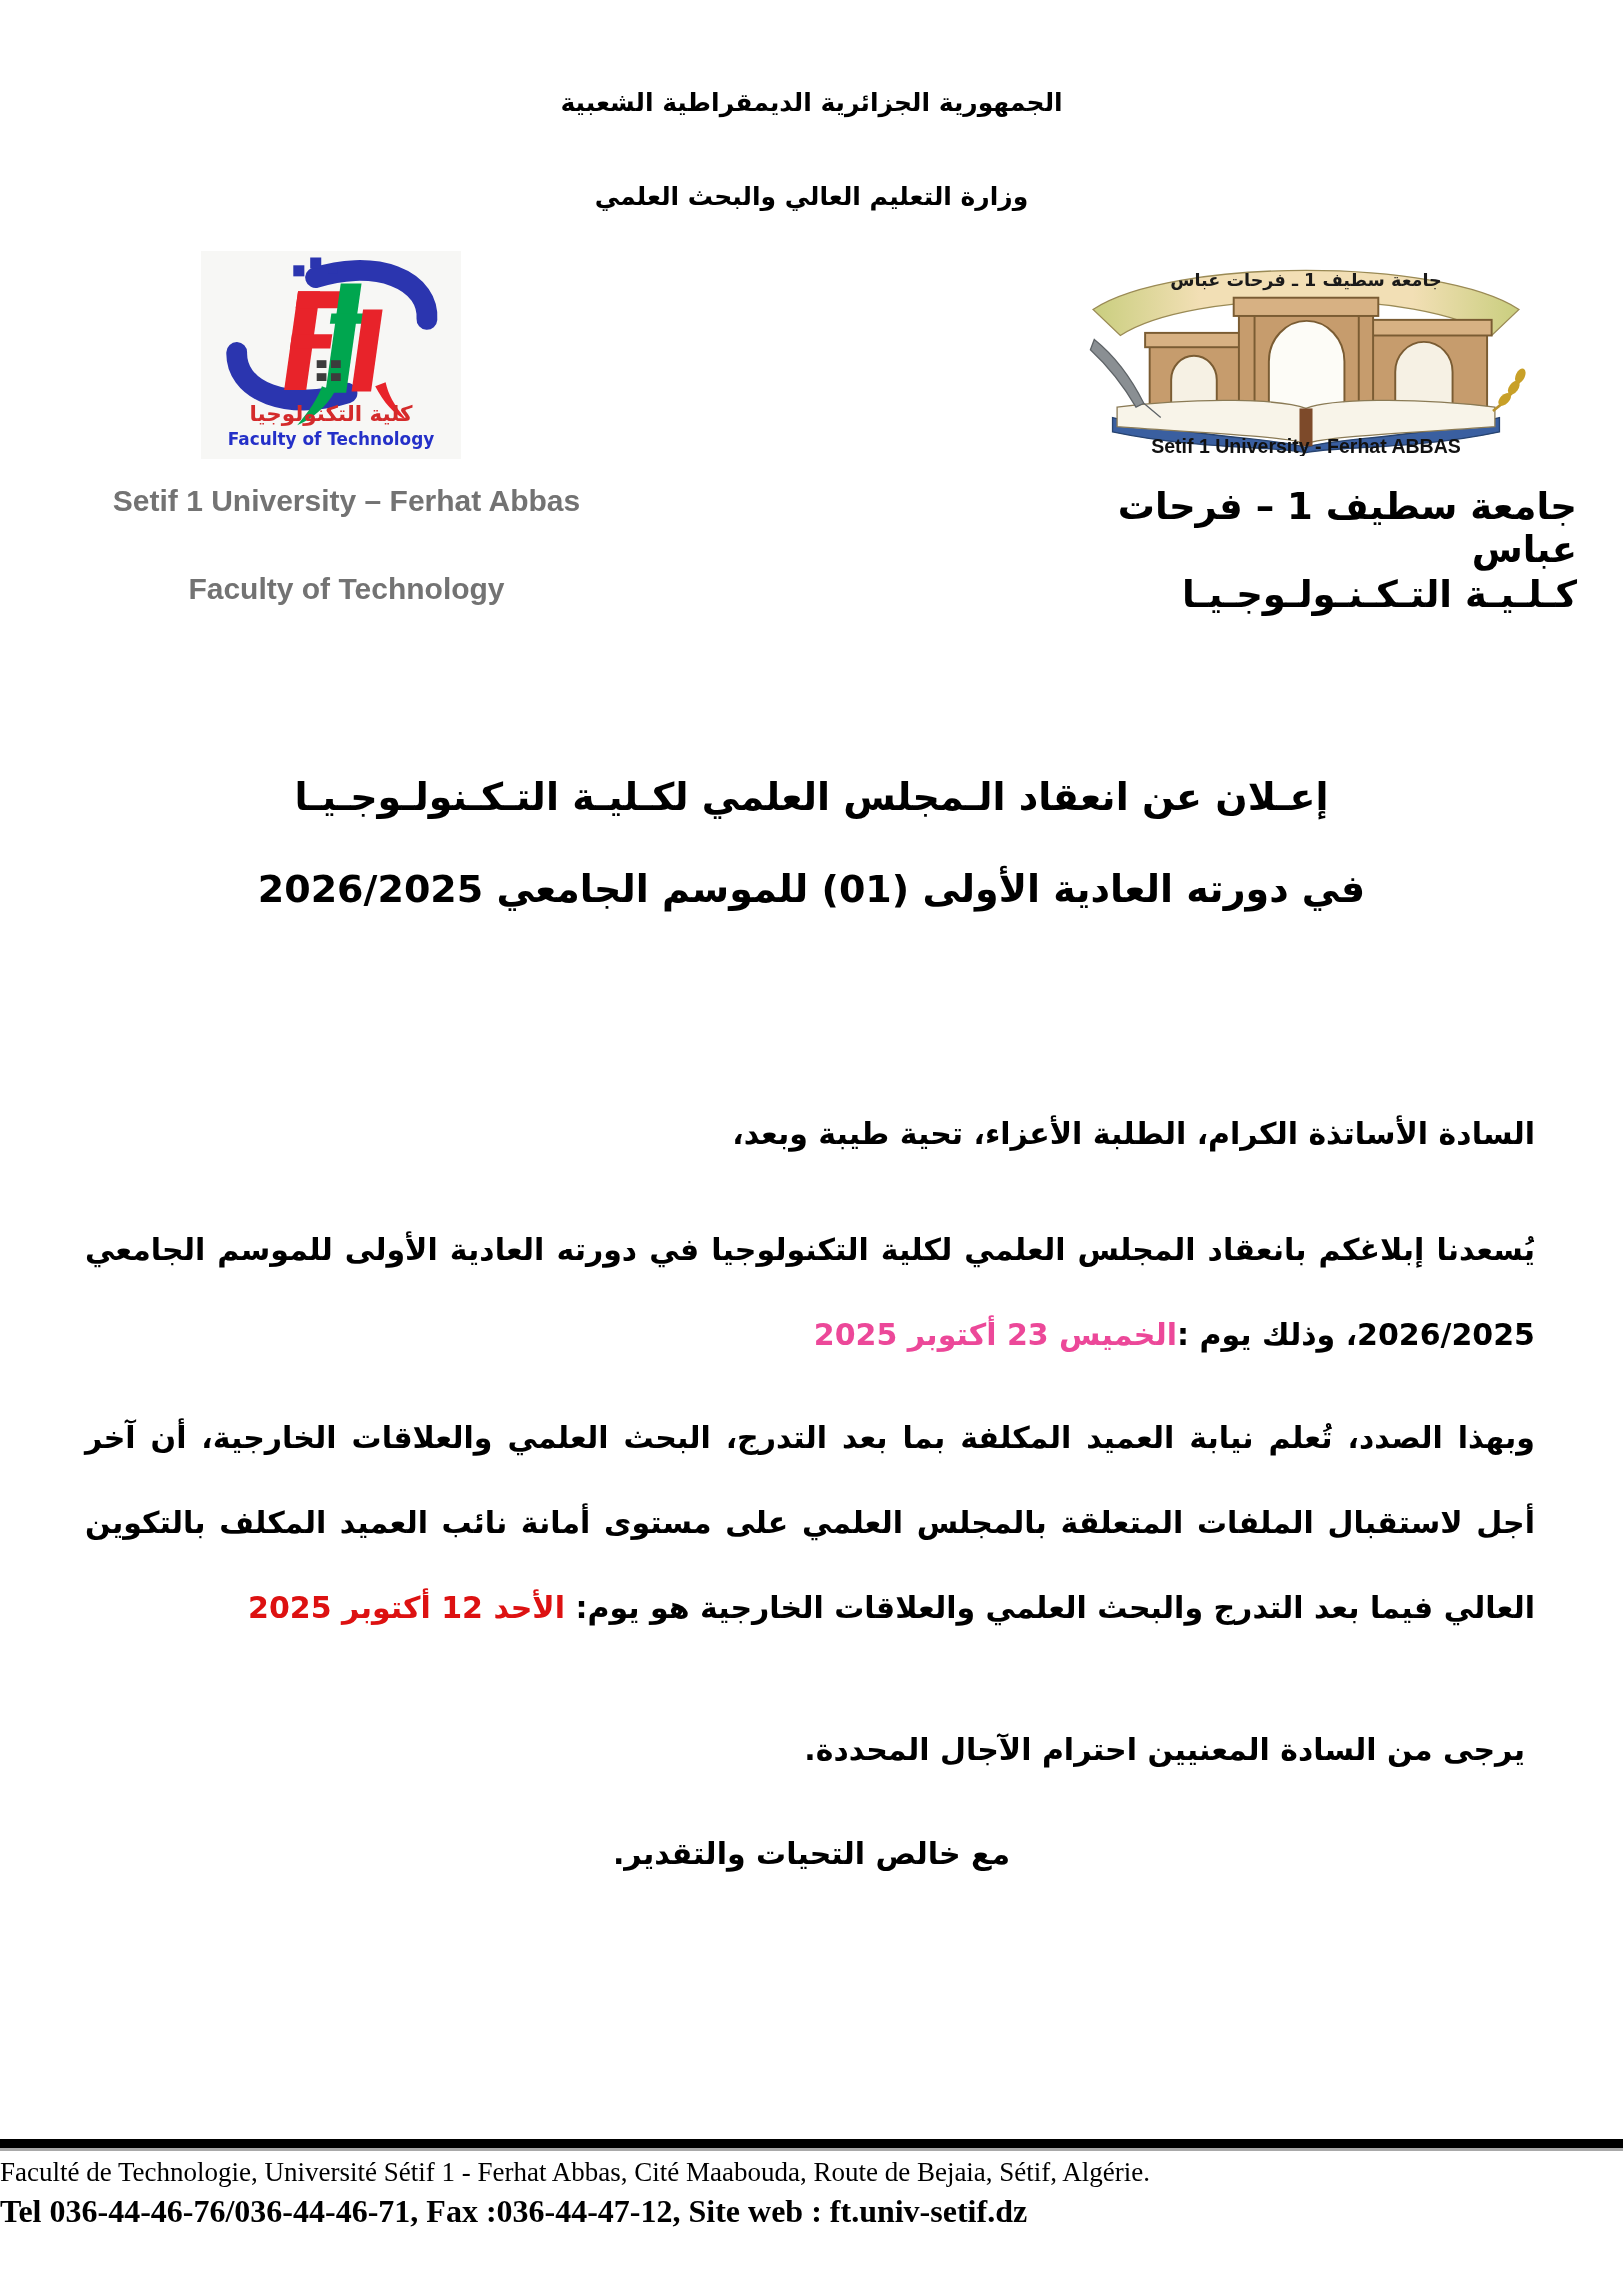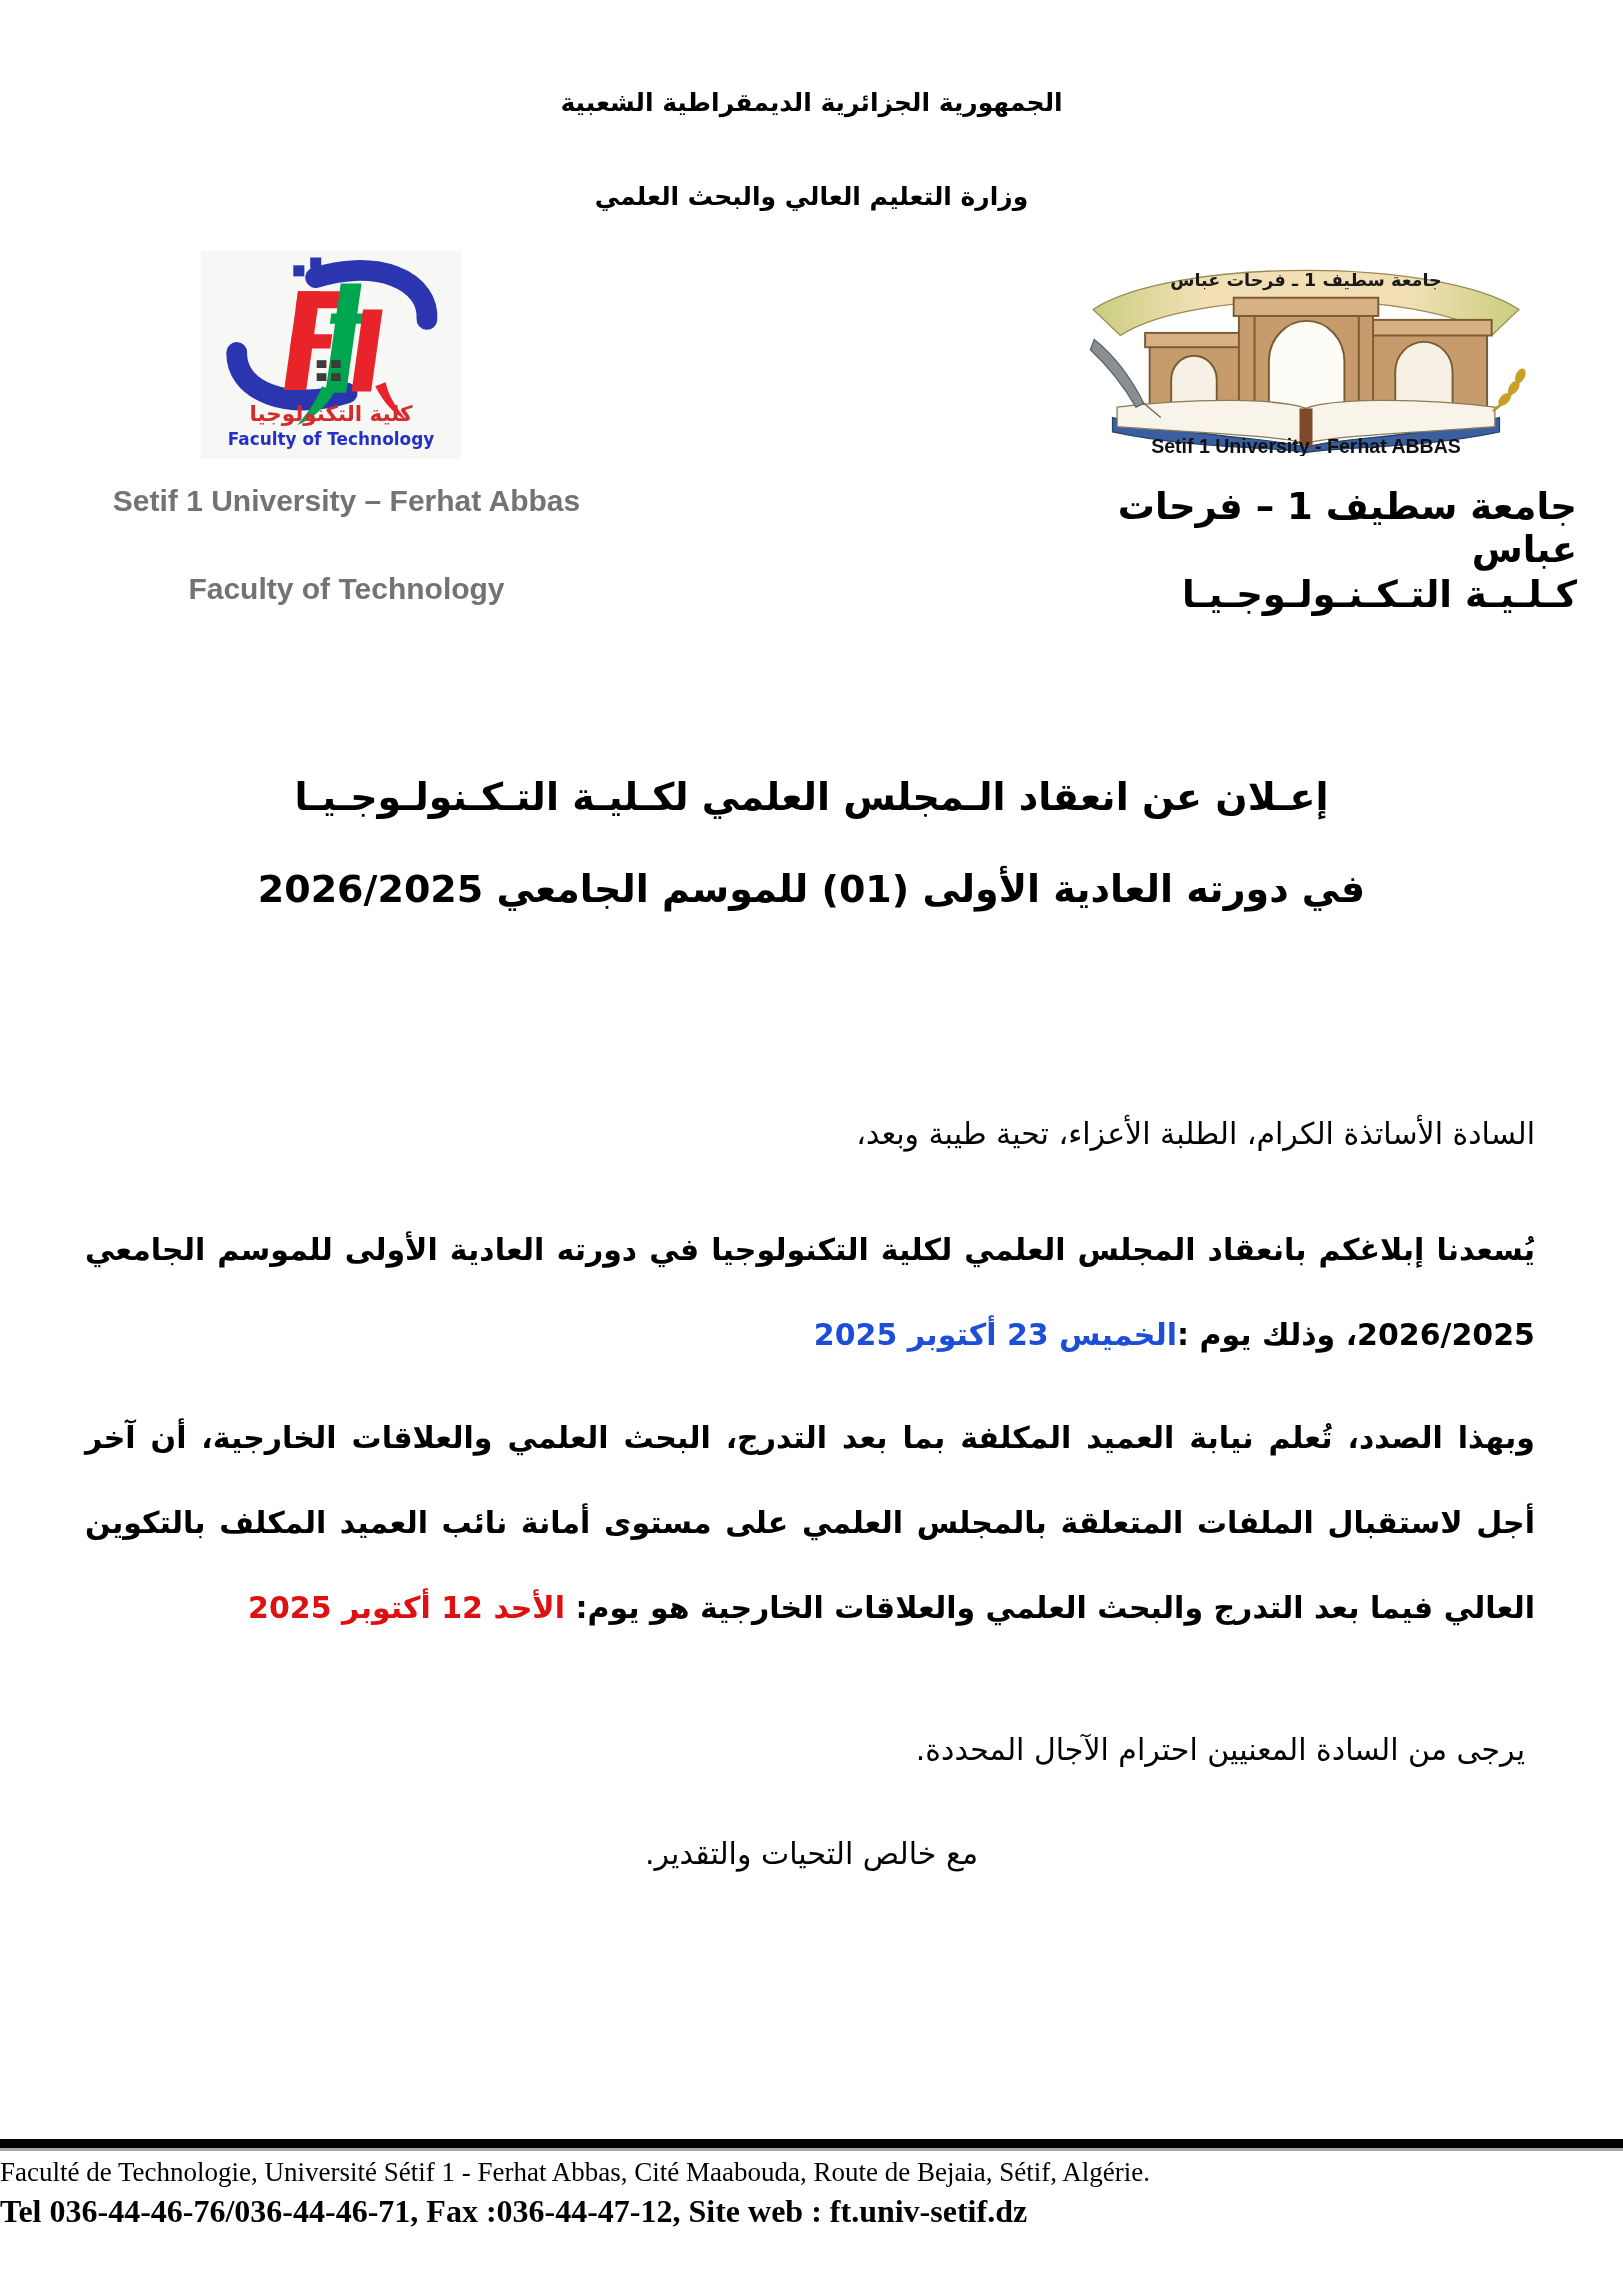--- a/index.html
+++ b/index.html
@@ -11,21 +11,21 @@
     font-family:"DejaVu Sans",sans-serif;
   }
   .abs{position:absolute;}
   .ar{direction:rtl;font-family:"DejaVu Sans",sans-serif;}
   .center{text-align:center;}
   .hdr{font-weight:700;font-size:25px;color:#000;width:100%;left:0;}
   .blockname-en{font-family:"Liberation Sans","DejaVu Sans",sans-serif;font-weight:700;font-size:30px;color:#737373;text-align:center;}
   .blockname-ar{font-weight:700;font-size:37px;color:#000;}
   .title-line{font-weight:700;font-size:38px;color:#000;width:100%;left:0;text-align:center;}
   .body-par{font-weight:700;font-size:30px;color:#000;line-height:85px;text-align:justify;}
-  .body-line{font-weight:400;font-size:30px;color:#000;}
+  .body-line{font-weight:700;font-size:30px;color:#000;}
   .red-text{color:#DD1111;}
   .footer-bar{left:0;width:1623px;height:8.5px;background:#000;}
   .footer-shadow{left:0;width:1623px;height:2.6px;background:#a8a8a8;}
   .footer-text{font-family:"Liberation Serif","DejaVu Serif",serif;font-size:27px;color:#000;width:100%;left:0;}
   .footer-text.bold{font-weight:700;font-size:32px;}
   svg text{font-family:"DejaVu Sans",sans-serif;}
 </style>
 </head>
 <body>
 
@@ -141,21 +141,21 @@
   <div class="abs blockname-en" style="left:62px;top:572px;width:569px;">Faculty of Technology</div>
 
   <div class="abs blockname-ar ar" style="left:1021px;top:485px;width:556px;">جامعة سطيف 1 – فرحات عباس</div>
   <div class="abs blockname-ar ar" style="left:1021px;top:573px;width:556px;">كـلـيـة التـكـنـولـوجـيـا</div>
 
   <div class="abs title-line ar" style="top:775px;">إعـلان عن انعقاد الـمجلس العلمي لكـليـة التـكـنولـوجـيـا</div>
   <div class="abs title-line ar" style="top:867px;">في دورته العادية الأولى (01) للموسم الجامعي 2026/2025</div>
 
   <div class="abs body-line ar" style="right:88px;top:1116px;">السادة الأساتذة الكرام، الطلبة الأعزاء، تحية طيبة وبعد،</div>
 
-  <p class="abs body-par ar" style="left:85px;top:1207px;width:1450px;margin:0;"><span>يُسعدنا إبلاغكم بانعقاد المجلس العلمي لكلية التكنولوجيا في دورته العادية الأولى للموسم الجامعي 2026/2025، وذلك يوم :</span><span class="red-text" style="color: #1d4ed8; margin-left: 16px;">الخميس 23 أكتوبر 2025</span></p>
+  <p class="abs body-par ar" style="left:85px;top:1207px;width:1450px;margin:0;"><span>يُسعدنا إبلاغكم بانعقاد المجلس العلمي لكلية التكنولوجيا في دورته العادية الأولى للموسم الجامعي 2026/2025، وذلك يوم :</span><span class="red-text" style="color: #ec4899; margin-left: 16px;">الخميس 23 أكتوبر 2025</span></p>
 
   <p class="abs body-par ar" style="left:85px;top:1395px;width:1450px;margin:0;"><span>وبهذا الصدد، تُعلم نيابة العميد المكلفة بما بعد التدرج، البحث العلمي والعلاقات الخارجية، أن آخر أجل لاستقبال الملفات المتعلقة بالمجلس العلمي على مستوى أمانة نائب العميد المكلف بالتكوين العالي فيما بعد التدرج والبحث العلمي والعلاقات الخارجية هو يوم: </span><span class="red-text" style="color: rgb(221, 17, 17);">الأحد 12 أكتوبر 2025</span></p>
 
   <div class="abs body-line ar" style="right:98px;top:1732px;">يرجى من السادة المعنيين احترام الآجال المحددة.</div>
 
   <div class="abs body-line ar center" style="left:0;top:1836px;width:100%;">مع خالص التحيات والتقدير.</div>
 
   <div class="abs footer-bar" style="top:2139px;"></div>
   <div class="abs footer-shadow" style="top:2148px;"></div>
   <div class="abs footer-text" style="top:2157px;">Faculté de Technologie, Université Sétif 1 - Ferhat Abbas, Cité Maabouda, Route de Bejaia, Sétif, Algérie.</div>

